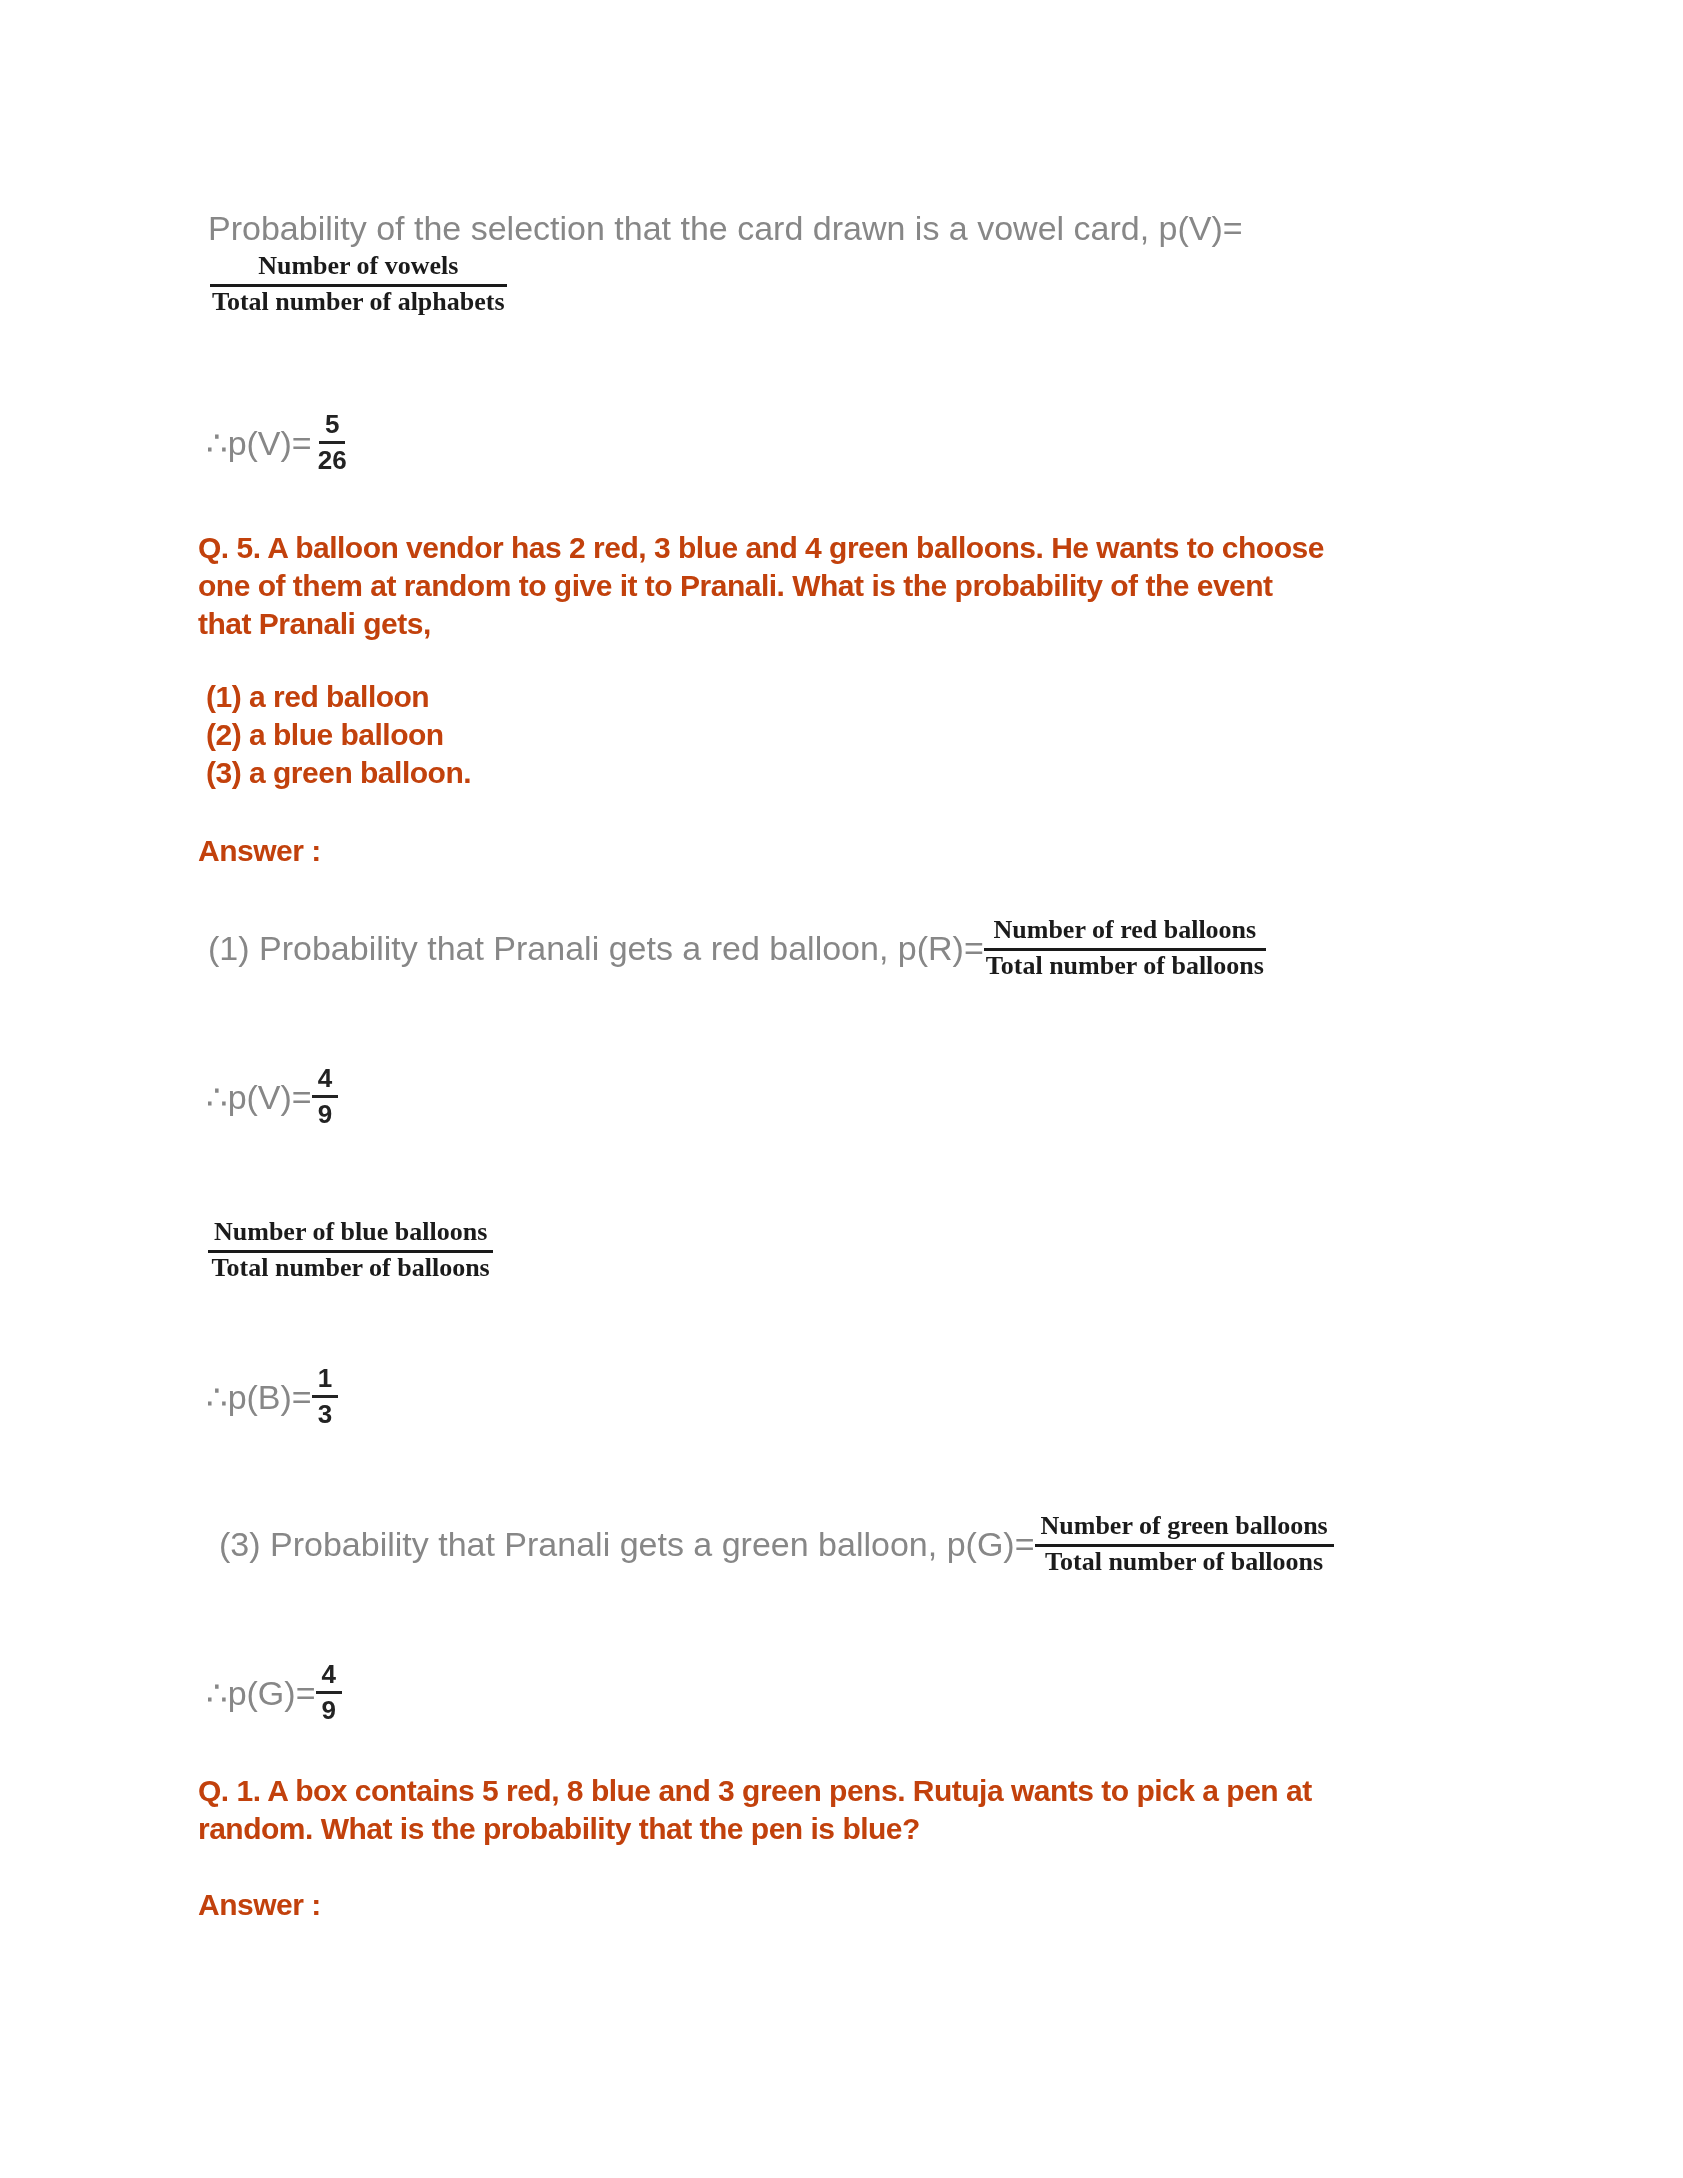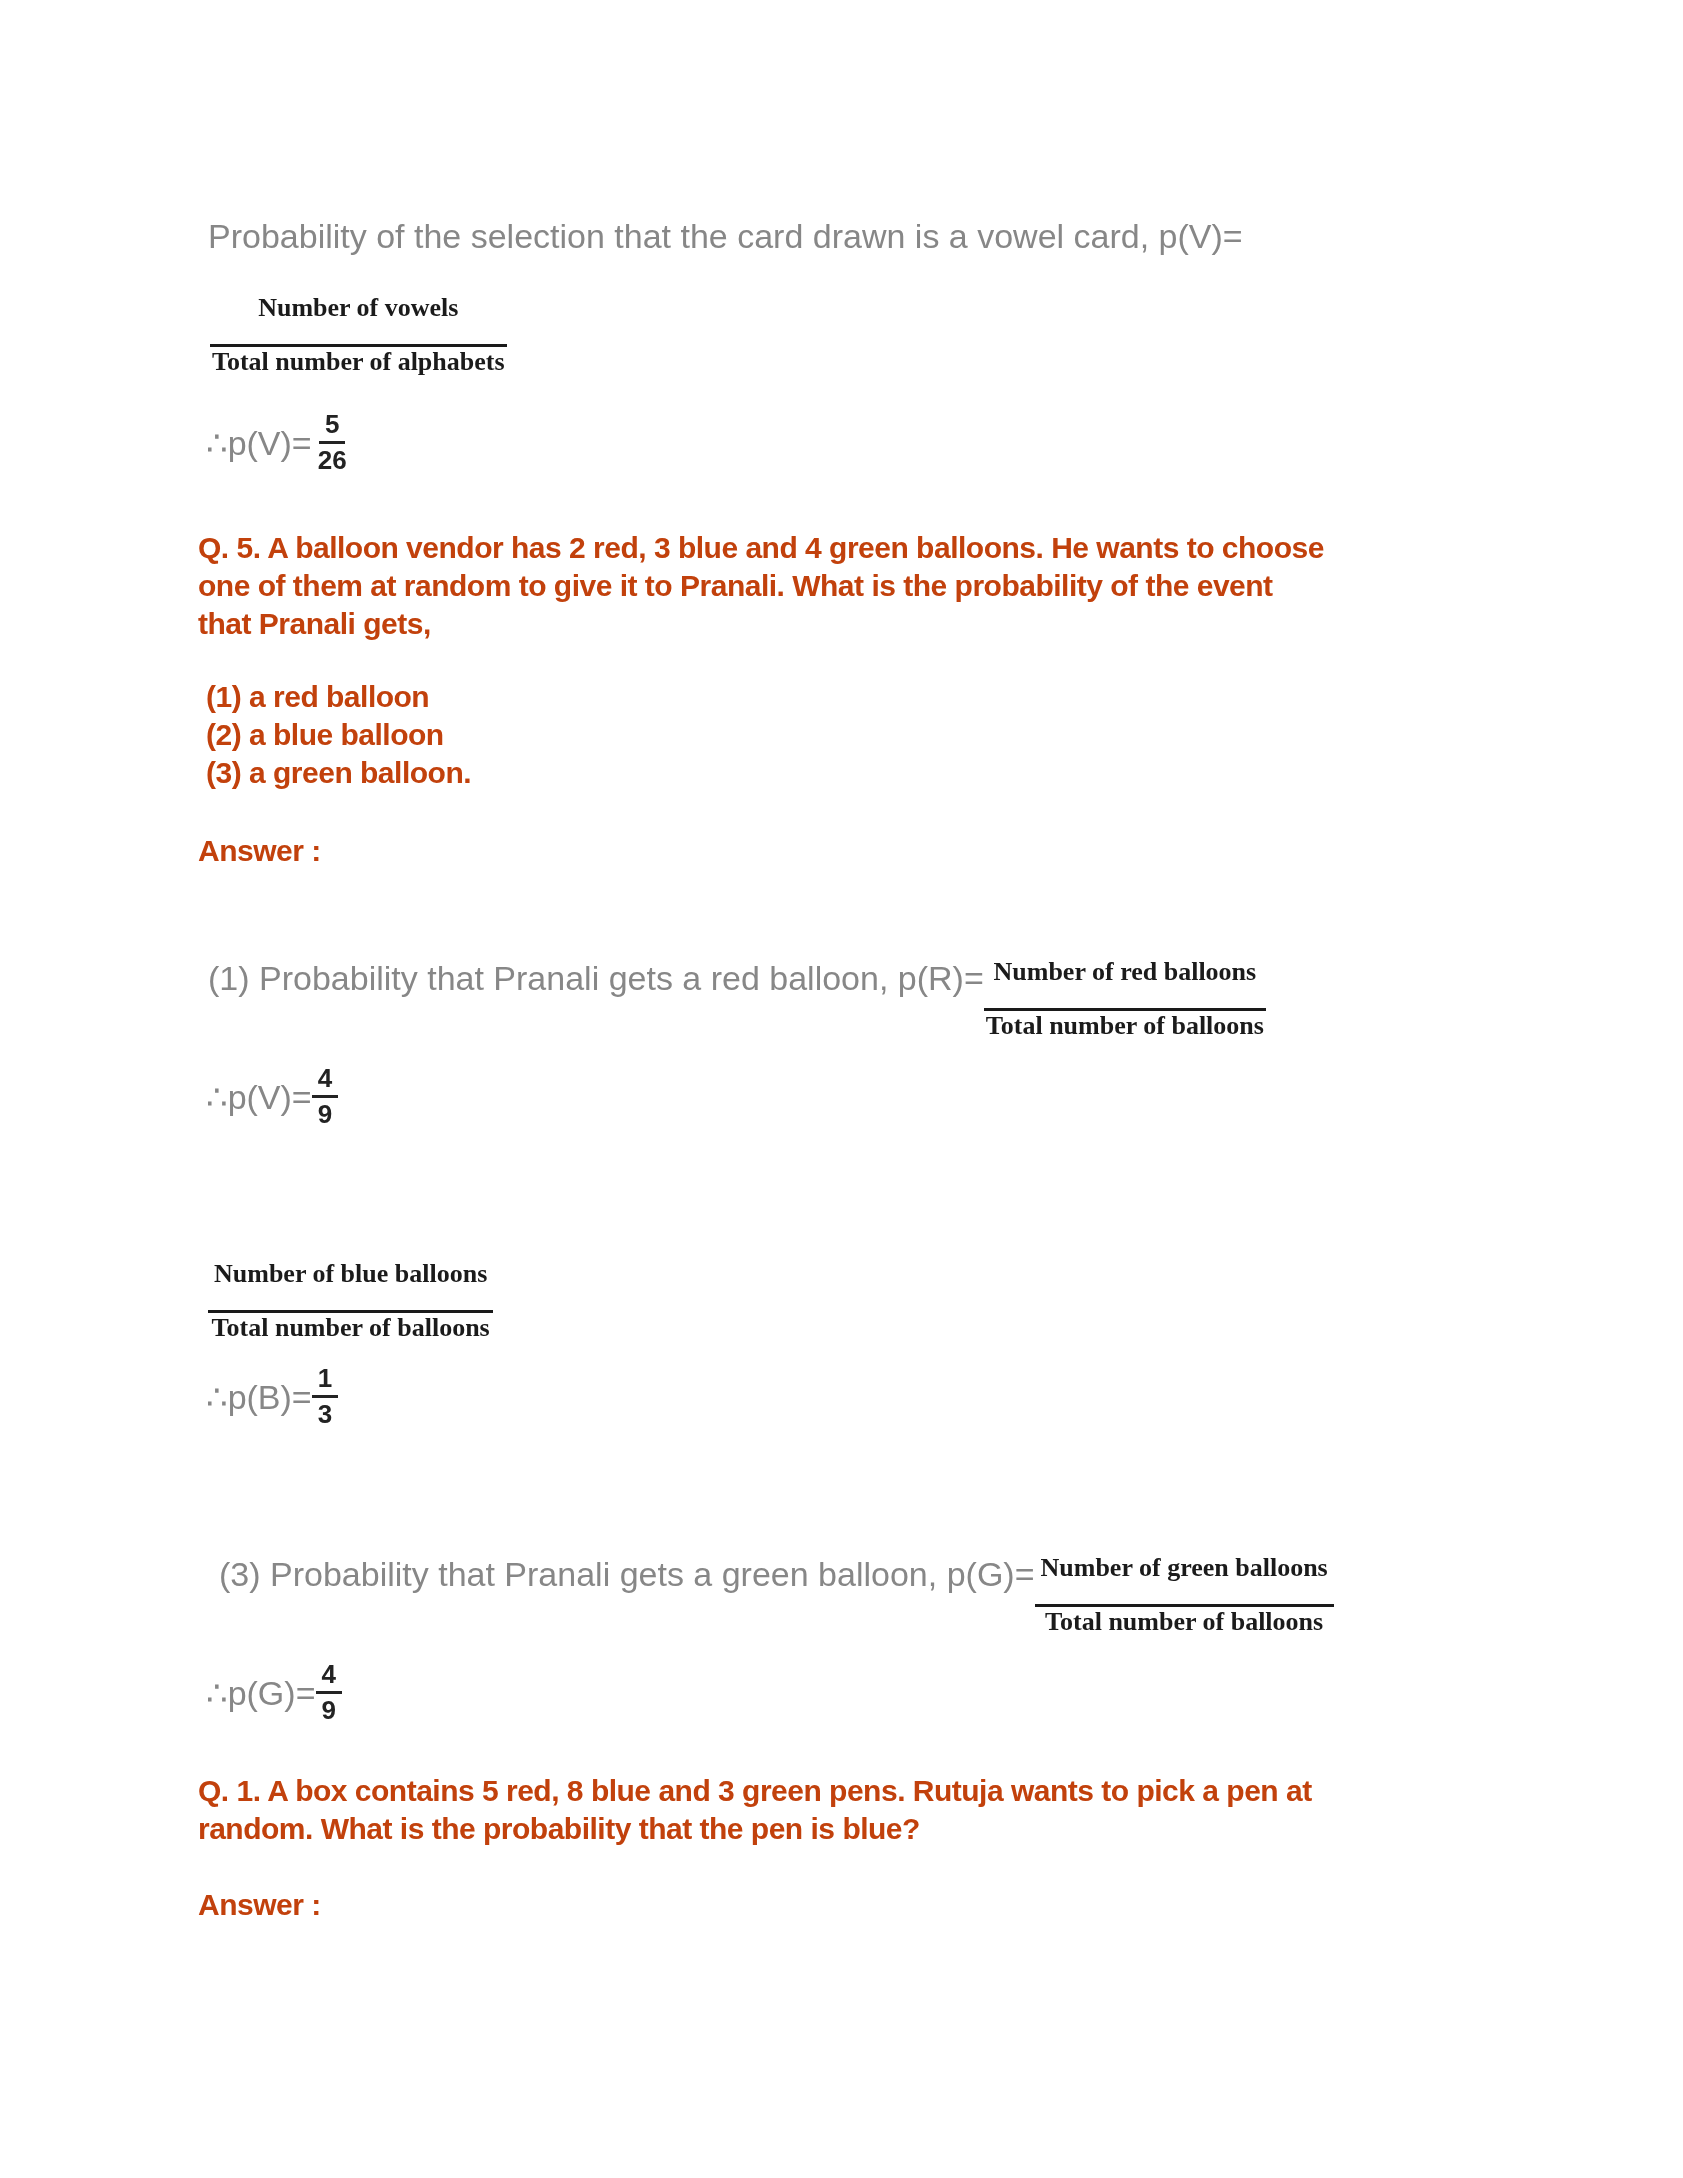--- a/index.html
+++ b/index.html
@@ -44,23 +44,22 @@
     font-family: "Liberation Serif", serif;
     font-weight: 700;
     color: #1b1b1b;
     font-size: 26px;
     line-height: 30px;
     vertical-align: middle;
     white-space: nowrap;
   }
   .serif-frac .num {
     display: block;
-    padding: 0 6px 21px 6px;
+    padding: 0 6px 3px 6px;
     border-bottom: 3px solid #1a1a1a;
-    margin-top: 42px;
   }
   .serif-frac .den {
     display: block;
     padding: 0 2px 0 2px;
   }
 
   
   .rfrac {
     display: inline-flex;
     flex-direction: column;
@@ -85,21 +84,21 @@
   .flex-row {
     display: flex;
     align-items: center;
   }
 </style>
 </head>
 <body>
 
 <div class="page">
 
-  <div class="abs gray" style="top:216px; left:208px;">Probability of the selection that the card drawn is a vowel card, p(V)=</div>
+  <div class="abs gray" style="top:208px; left:208px;">Probability of the selection that the card drawn is a vowel card, p(V)=</div>
 
   <div class="abs serif-frac" style="top:251px; left:210px;">
     <span class="num">Number of vowels</span>
     <span class="den">Total number of alphabets</span>
   </div>
 
   <div class="abs flex-row" style="top:410px; left:206px;">
     <span class="gray">∴p(V)=</span>
     <span class="rfrac">
       <span class="rnum">5</span>

